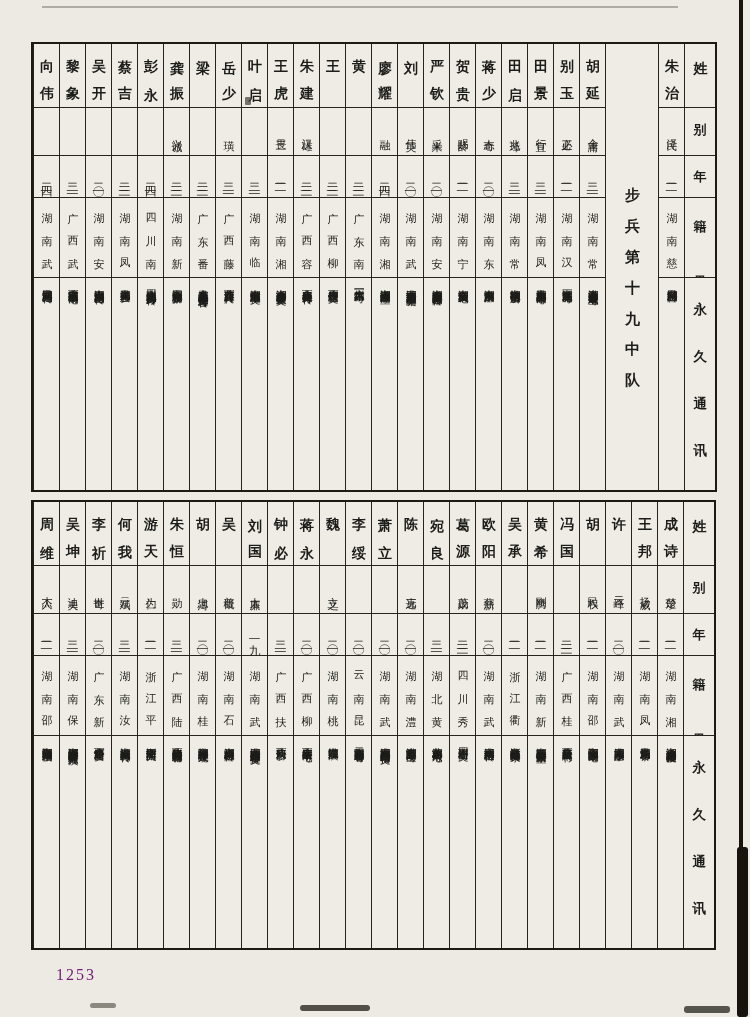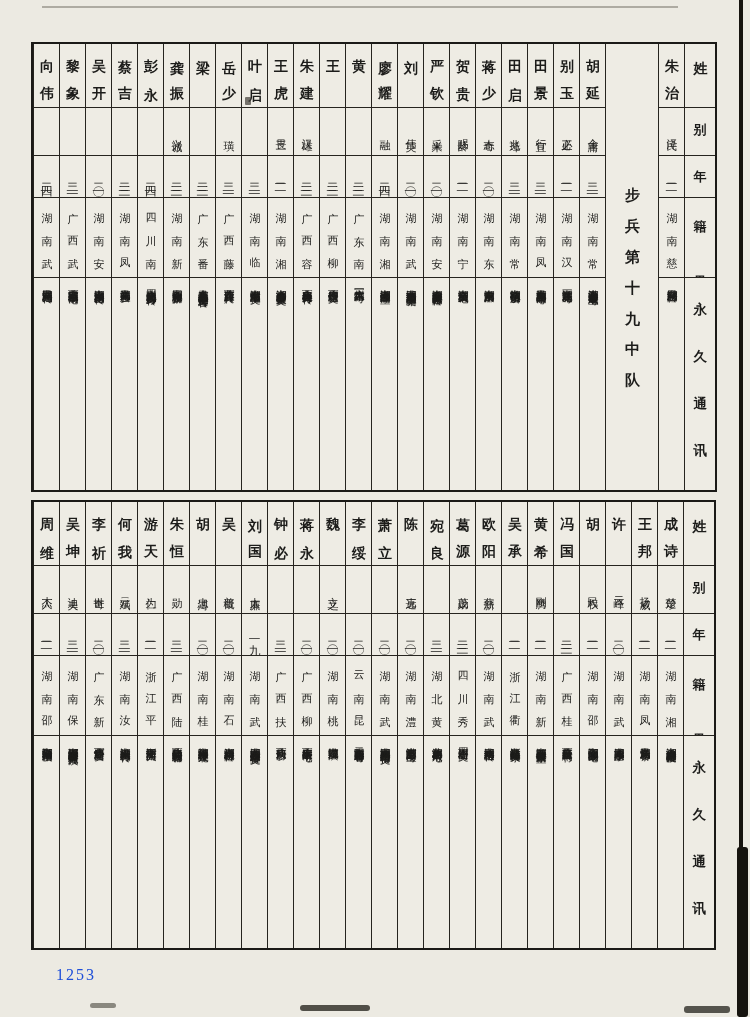--- a/index.html
+++ b/index.html
@@ -65,21 +65,21 @@
     font-size:15px; font-weight:700; line-height:1;
   }
 
   .name-mark {
     position:absolute; left:3px; bottom:2px; width:6px; height:8px;
     background:#413e37; opacity:.7; border-radius:1px;
   }
 
   .page-number {
     position:absolute; top:966px; left:56px;
-    font-size:16px; letter-spacing:2px; color:#1d4ed8;
+    font-size:16px; letter-spacing:2px; color:#701a75;
     font-family:"Liberation Serif", serif;
   }
 </style>
 </head>
 <body>
 
 <div class="scan-top-line"></div>
 <div class="scan-bar-right"></div>
 <div class="scan-blob-right"></div>
 <div class="scan-smudge-1"></div>

